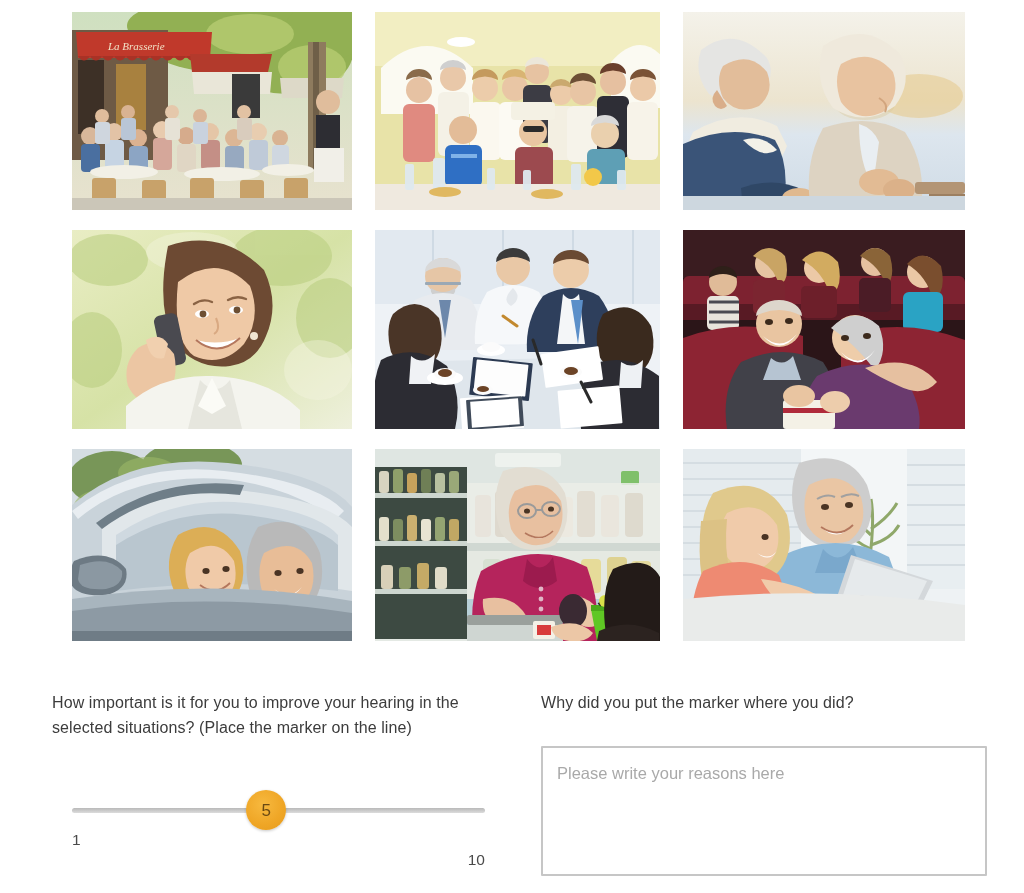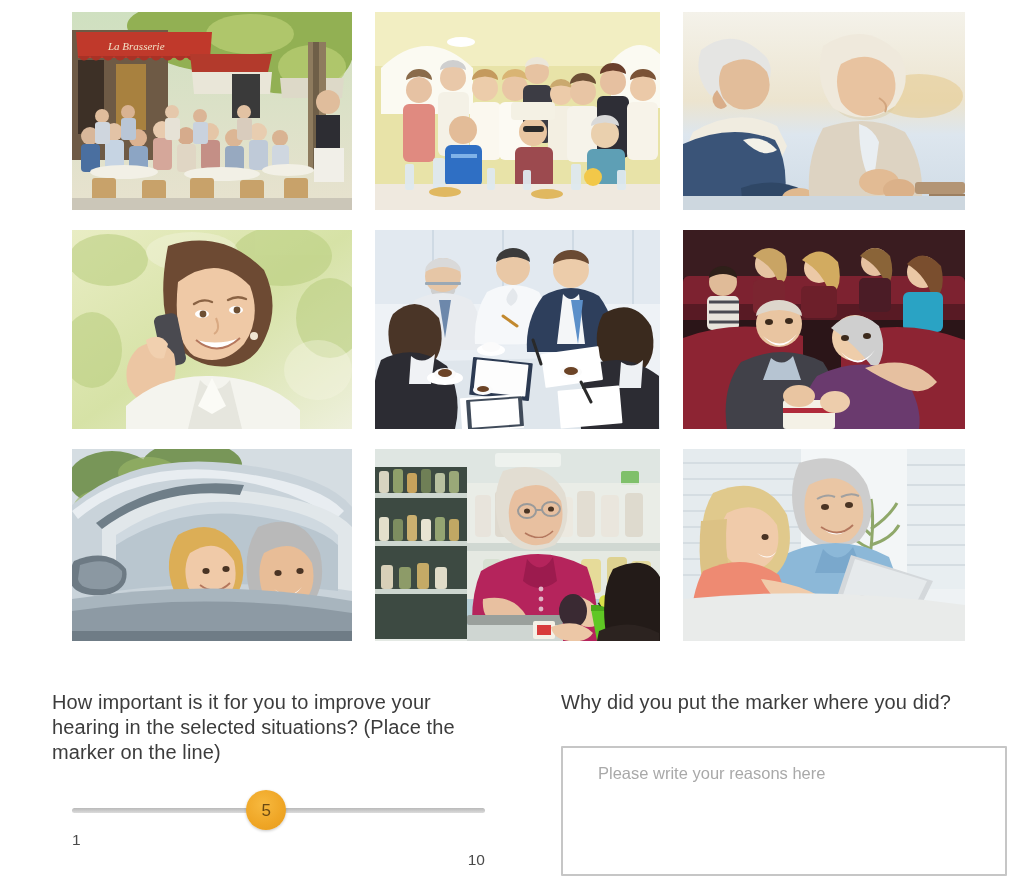--- a/index.html
+++ b/index.html
@@ -60,25 +60,24 @@
     position: absolute;
     left: 52px;
     top: 0;
     width: 452px;
   }
   .panel-right {
     position: absolute;
     left: 541px;
     top: 0;
     width: 446px;
-    margin-left: 20px;
   }
 
   .q-text {
-    font-size: 20px;
+    font-size: 16px;
     line-height: 25px;
     color: #3c3c3c;
     font-weight: 400;
     letter-spacing: 0.1px;
     margin: 0;
   }
   .q-text-left { width: 440px; }
 
   
   .slider-wrap {
@@ -140,21 +139,20 @@
   .reason-box {
     position: absolute;
     left: 0;
     top: 56px;
     width: 446px;
     height: 130px;
     box-sizing: border-box;
     border: 2px solid #c6c6c6;
     background: #ffffff;
     border-radius: 1px;
-    padding-left: 21px;
   }
   .reason-input {
     width: 100%;
     height: 100%;
     box-sizing: border-box;
     border: 0;
     outline: none;
     resize: none;
     background: transparent;
     padding: 14px 14px 10px 14px;

